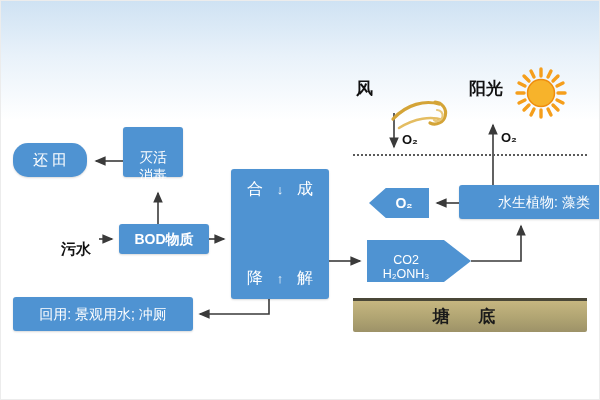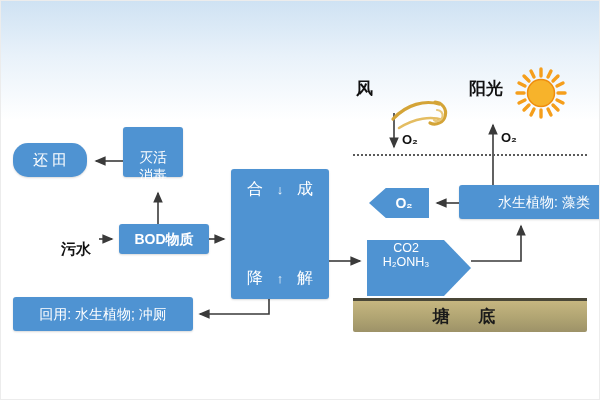--- a/index.html
+++ b/index.html
@@ -116,26 +116,26 @@
       <span>降</span>
       <span class="glyph">↑</span>
       <span>解</span>
     </div>
   </div>
 
   <div class="pent abs" style="left:368px;top:187px;width:60px;height:30px;line-height:30px;font-size:14px;font-weight:700;
               padding-left:10px;box-sizing:border-box;
               clip-path:polygon(0 50%, 28% 0, 100% 0, 100% 100%, 28% 100%);">O₂</div>
 
-  <div class="pent abs" style="left:366px;top:239px;width:104px;height:56px;font-size:12.5px;
-              padding:1px 26px 0 0;box-sizing:border-box;
+  <div class="pent abs" style="left:366px;top:239px;width:104px;height:42px;font-size:12.5px;
+              padding:13px 26px 0 0;box-sizing:border-box;
               clip-path:polygon(0 0, 74% 0, 100% 50%, 74% 100%, 0 100%);">
     <div>CO2</div>
     <div>H₂ONH₃</div>
   </div>
 
   <div class="bluebox abs" style="left:458px;top:184px;width:122px;height:34px;line-height:34px;font-size:14px;padding-left:24px;">水生植物: 藻类</div>
 
-  <div class="bluebox abs" style="left:12px;top:296px;width:180px;height:34px;line-height:34px;font-size:14px;">回用: 水生植物; 冲厕</div>
+  <div class="bluebox abs" style="left:12px;top:296px;width:180px;height:34px;line-height:34px;font-size:14px;">回用: 景观用水; 冲厕</div>
 
   <div id="pond" class="abs" style="left:352px;top:297px;width:234px;height:34px;box-sizing:border-box;">塘 底</div>
 
 </div>
 
 </body></html>

